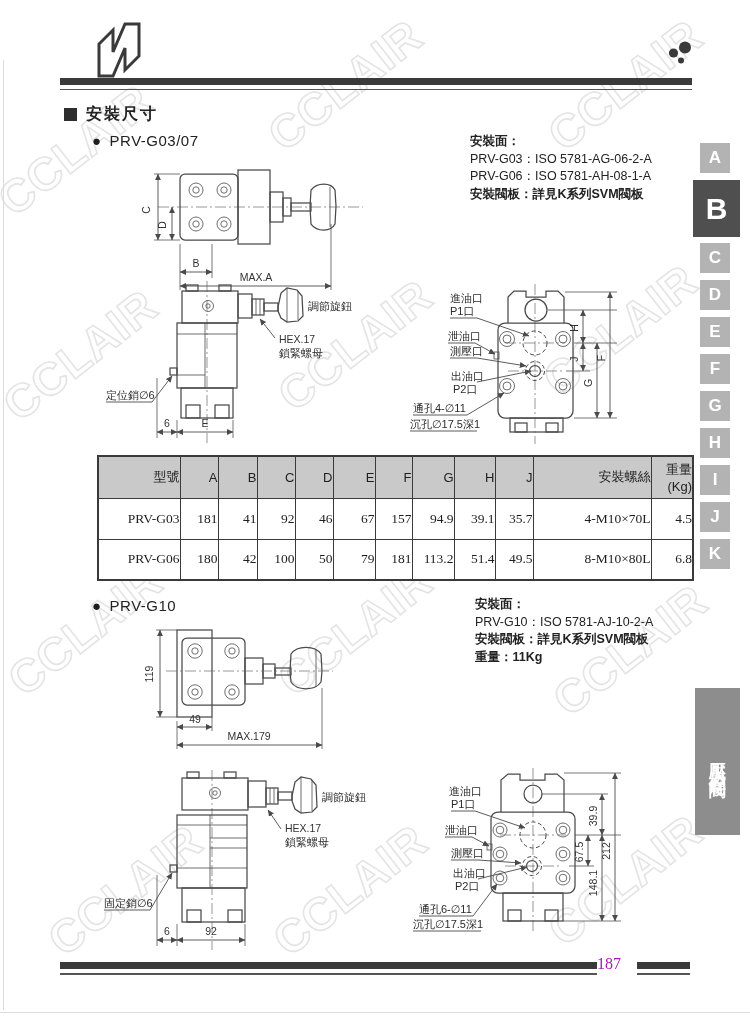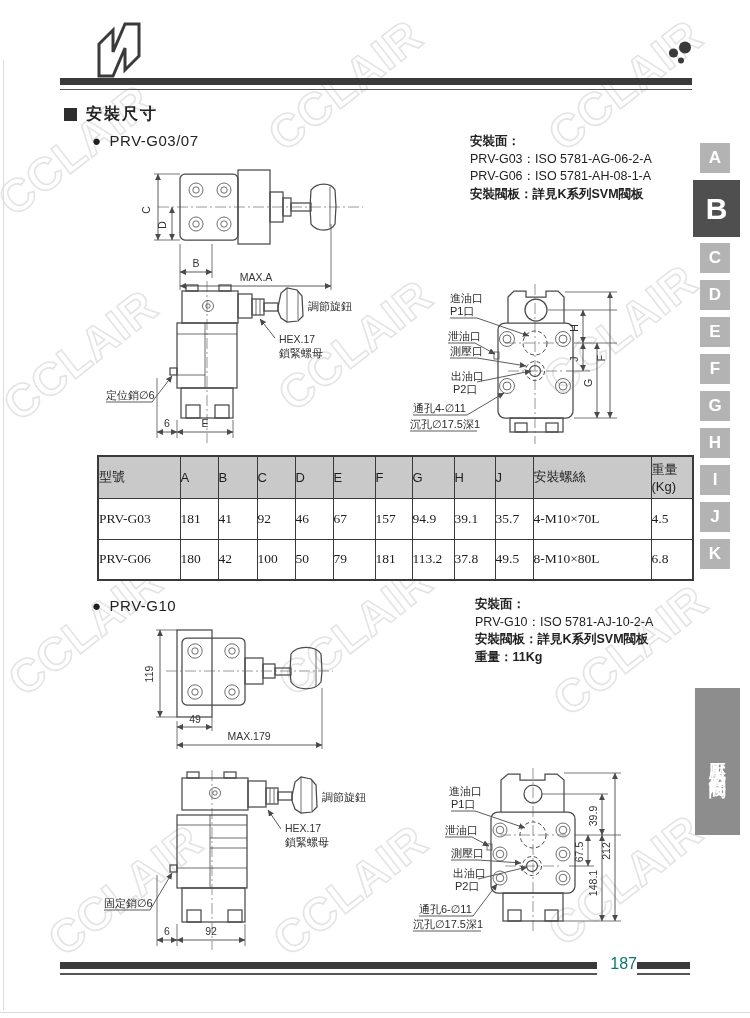--- a/index.html
+++ b/index.html
@@ -35,36 +35,36 @@
   
   .tab { position:absolute; left:700px; width:30px; height:30px; background:#b3b3b3;
          color:#fff; font-weight:700; font-size:17px; display:flex; align-items:center; justify-content:center; }
   .tab-active { left:693px; width:47px; height:57px; background:#4f4f4f; font-size:30px; }
   .cat-box { position:absolute; left:695px; top:688px; width:45px; height:147px; background:#8d8d8d;
              display:flex; align-items:center; justify-content:center; }
   .cat-box span { writing-mode:vertical-rl; color:#fff; font-size:17px; font-weight:700; letter-spacing:5px; }
   
   table.dims { position:absolute; left:97px; top:455px; width:595px; border-collapse:collapse;
                border:2px solid #3a3a3a; table-layout:fixed; }
-  table.dims th, table.dims td { border:1.2px solid #3a3a3a; text-align:left; vertical-align:middle; }
+  table.dims th, table.dims td { border:1.2px solid #3a3a3a; text-align:right; vertical-align:middle; }
   table.dims th { background:#c9c9c9; height:42px; font-size:13px; font-weight:400; white-space:pre-line; color:#1e1e1e; }
   table.dims td { background:#fff; height:41px; font-size:13.5px; font-family:"Liberation Serif", serif; color:#1e1e1e;margin-left:11px; }
   
   svg.drw { position:absolute; overflow:visible; }
   .ln  { stroke:#4a4a4a; stroke-width:1.25; fill:none; }
   .thin{ stroke:#4a4a4a; stroke-width:0.8; fill:none; }
   .cl  { stroke:#6a6a6a; stroke-width:0.7; fill:none; stroke-dasharray:11 3 2 3; }
   .dsh { stroke:#4a4a4a; stroke-width:1; fill:none; stroke-dasharray:4 2.6; }
   .ext { stroke:#4a4a4a; stroke-width:0.75; fill:none; }
   .dim { stroke:#4a4a4a; stroke-width:0.9; fill:none; }
   .ldr { stroke:#4a4a4a; stroke-width:0.9; fill:none; }
   .lbl { font-family:"Liberation Sans", sans-serif; font-size:10.5px; fill:#333; }
   .clbl{ font-family:"Liberation Sans", sans-serif; font-size:11px; fill:#2b2b2b; }
   
-  .pg-num { position:absolute; left:597px; top:955px; width:40px; text-align:right; font-size:16px; color:#0f766e; }
+  .pg-num { position:absolute; left:597px; top:955px; width:40px; text-align:left; font-size:16px; color:#a21caf;font-family:Liberation Serif, serif; }
   .edge { position:absolute; background:#dcdcdc; }
 </style>
 </head>
 <body>
 
 <svg width="0" height="0" style="position:absolute" aria-hidden="true">
   <defs>
     <marker id="da" markerWidth="7" markerHeight="7" refX="6.2" refY="3" orient="auto-start-reverse" markerUnits="userSpaceOnUse">
       <path d="M0,0 L6.5,3 L0,6 Z" fill="#4a4a4a"></path>
     </marker>
@@ -331,21 +331,21 @@
       </tr>
       <tr>
         <td>PRV-G06</td>
         <td>180</td>
         <td>42</td>
         <td>100</td>
         <td>50</td>
         <td>79</td>
         <td>181</td>
         <td>113.2</td>
-        <td>37.8</td>
+        <td>51.4</td>
         <td>49.5</td>
         <td>8-M10×80L</td>
         <td>6.8</td>
       </tr>
     </tbody>
   </table>
 
   <div class="bullet-head" style="left:92px;top:597px">
     <span class="bullet-dot">●</span>
     <span>PRV-G10</span>

